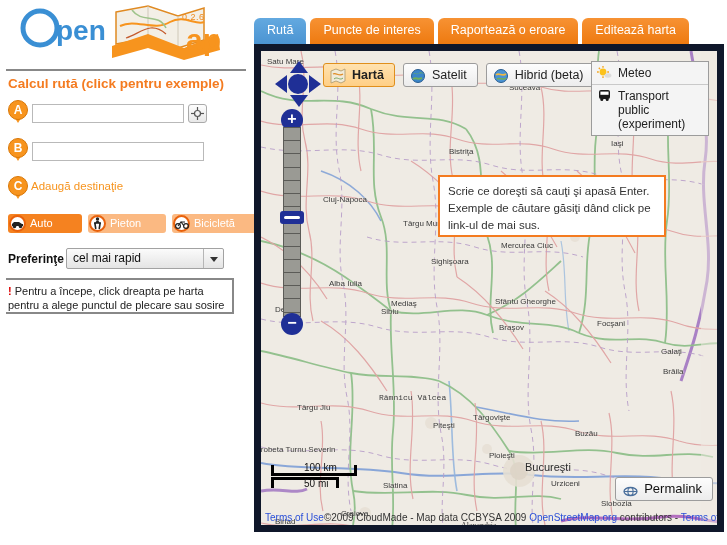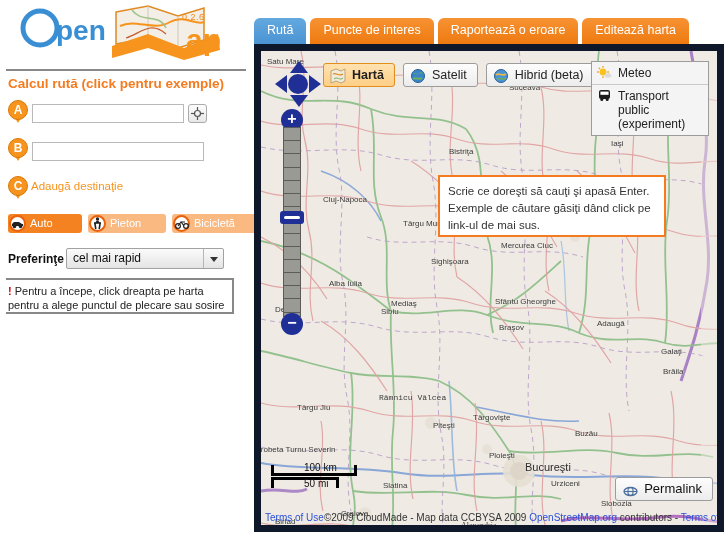--- a/index.html
+++ b/index.html
@@ -496,21 +496,21 @@
         <div class="citylabel" style="left: 310px; top: 166px;">Bacău</div>
         <div class="citylabel" style="left: 382px; top: 156px;">Vaslui</div>
         <div class="citylabel" style="left: 240px; top: 190px;">Mercurea Ciuc</div>
         <div class="citylabel" style="left: 170px; top: 206px;">Sighişoara</div>
         <div class="citylabel" style="left: 130px; top: 218px; margin-top: 30px;">Mediaş</div>
         <div class="citylabel" style="left: 68px; top: 228px;">Alba Iulia</div>
         <div class="citylabel" style="left: 14px; top: 254px;">Deva</div>
         <div class="citylabel" style="left: 234px; top: 246px;">Sfântu Gheorghe</div>
         <div class="citylabel" style="left: 238px; top: 272px;">Braşov</div>
         <div class="citylabel" style="left: 120px; top: 256px;">Sibiu</div>
-        <div class="citylabel" style="left: 336px; top: 268px;">Adaugă</div>
+        <div class="citylabel" style="left: 336px; top: 268px;">Focşani</div>
         <div class="citylabel" style="left: 400px; top: 296px;">Galaţi</div>
         <div class="citylabel" style="left: 402px; top: 316px;">Brăila</div>
         <div class="citylabel" style="left: 36px; top: 352px;">Târgu Jiu</div>
         <div class="citylabel" style="left: 118px; top: 342px; font-family: Liberation Mono, monospace;">Râmnicu Vâlcea</div>
         <div class="citylabel" style="left: 212px; top: 362px;">Târgovişte</div>
         <div class="citylabel" style="left: 172px; top: 370px;">Piteşti</div>
         <div class="citylabel" style="left: 314px; top: 378px;">Buzău</div>
         <div class="citylabel" style="left: 228px; top: 400px;">Ploieşti</div>
         <div class="citylabel" style="left: -6px; top: 394px;">Drobeta Turnu Severin</div>
         <div class="citylabel" style="left: 278px; top: 428px; padding-left: 12px;">Urziceni</div>

